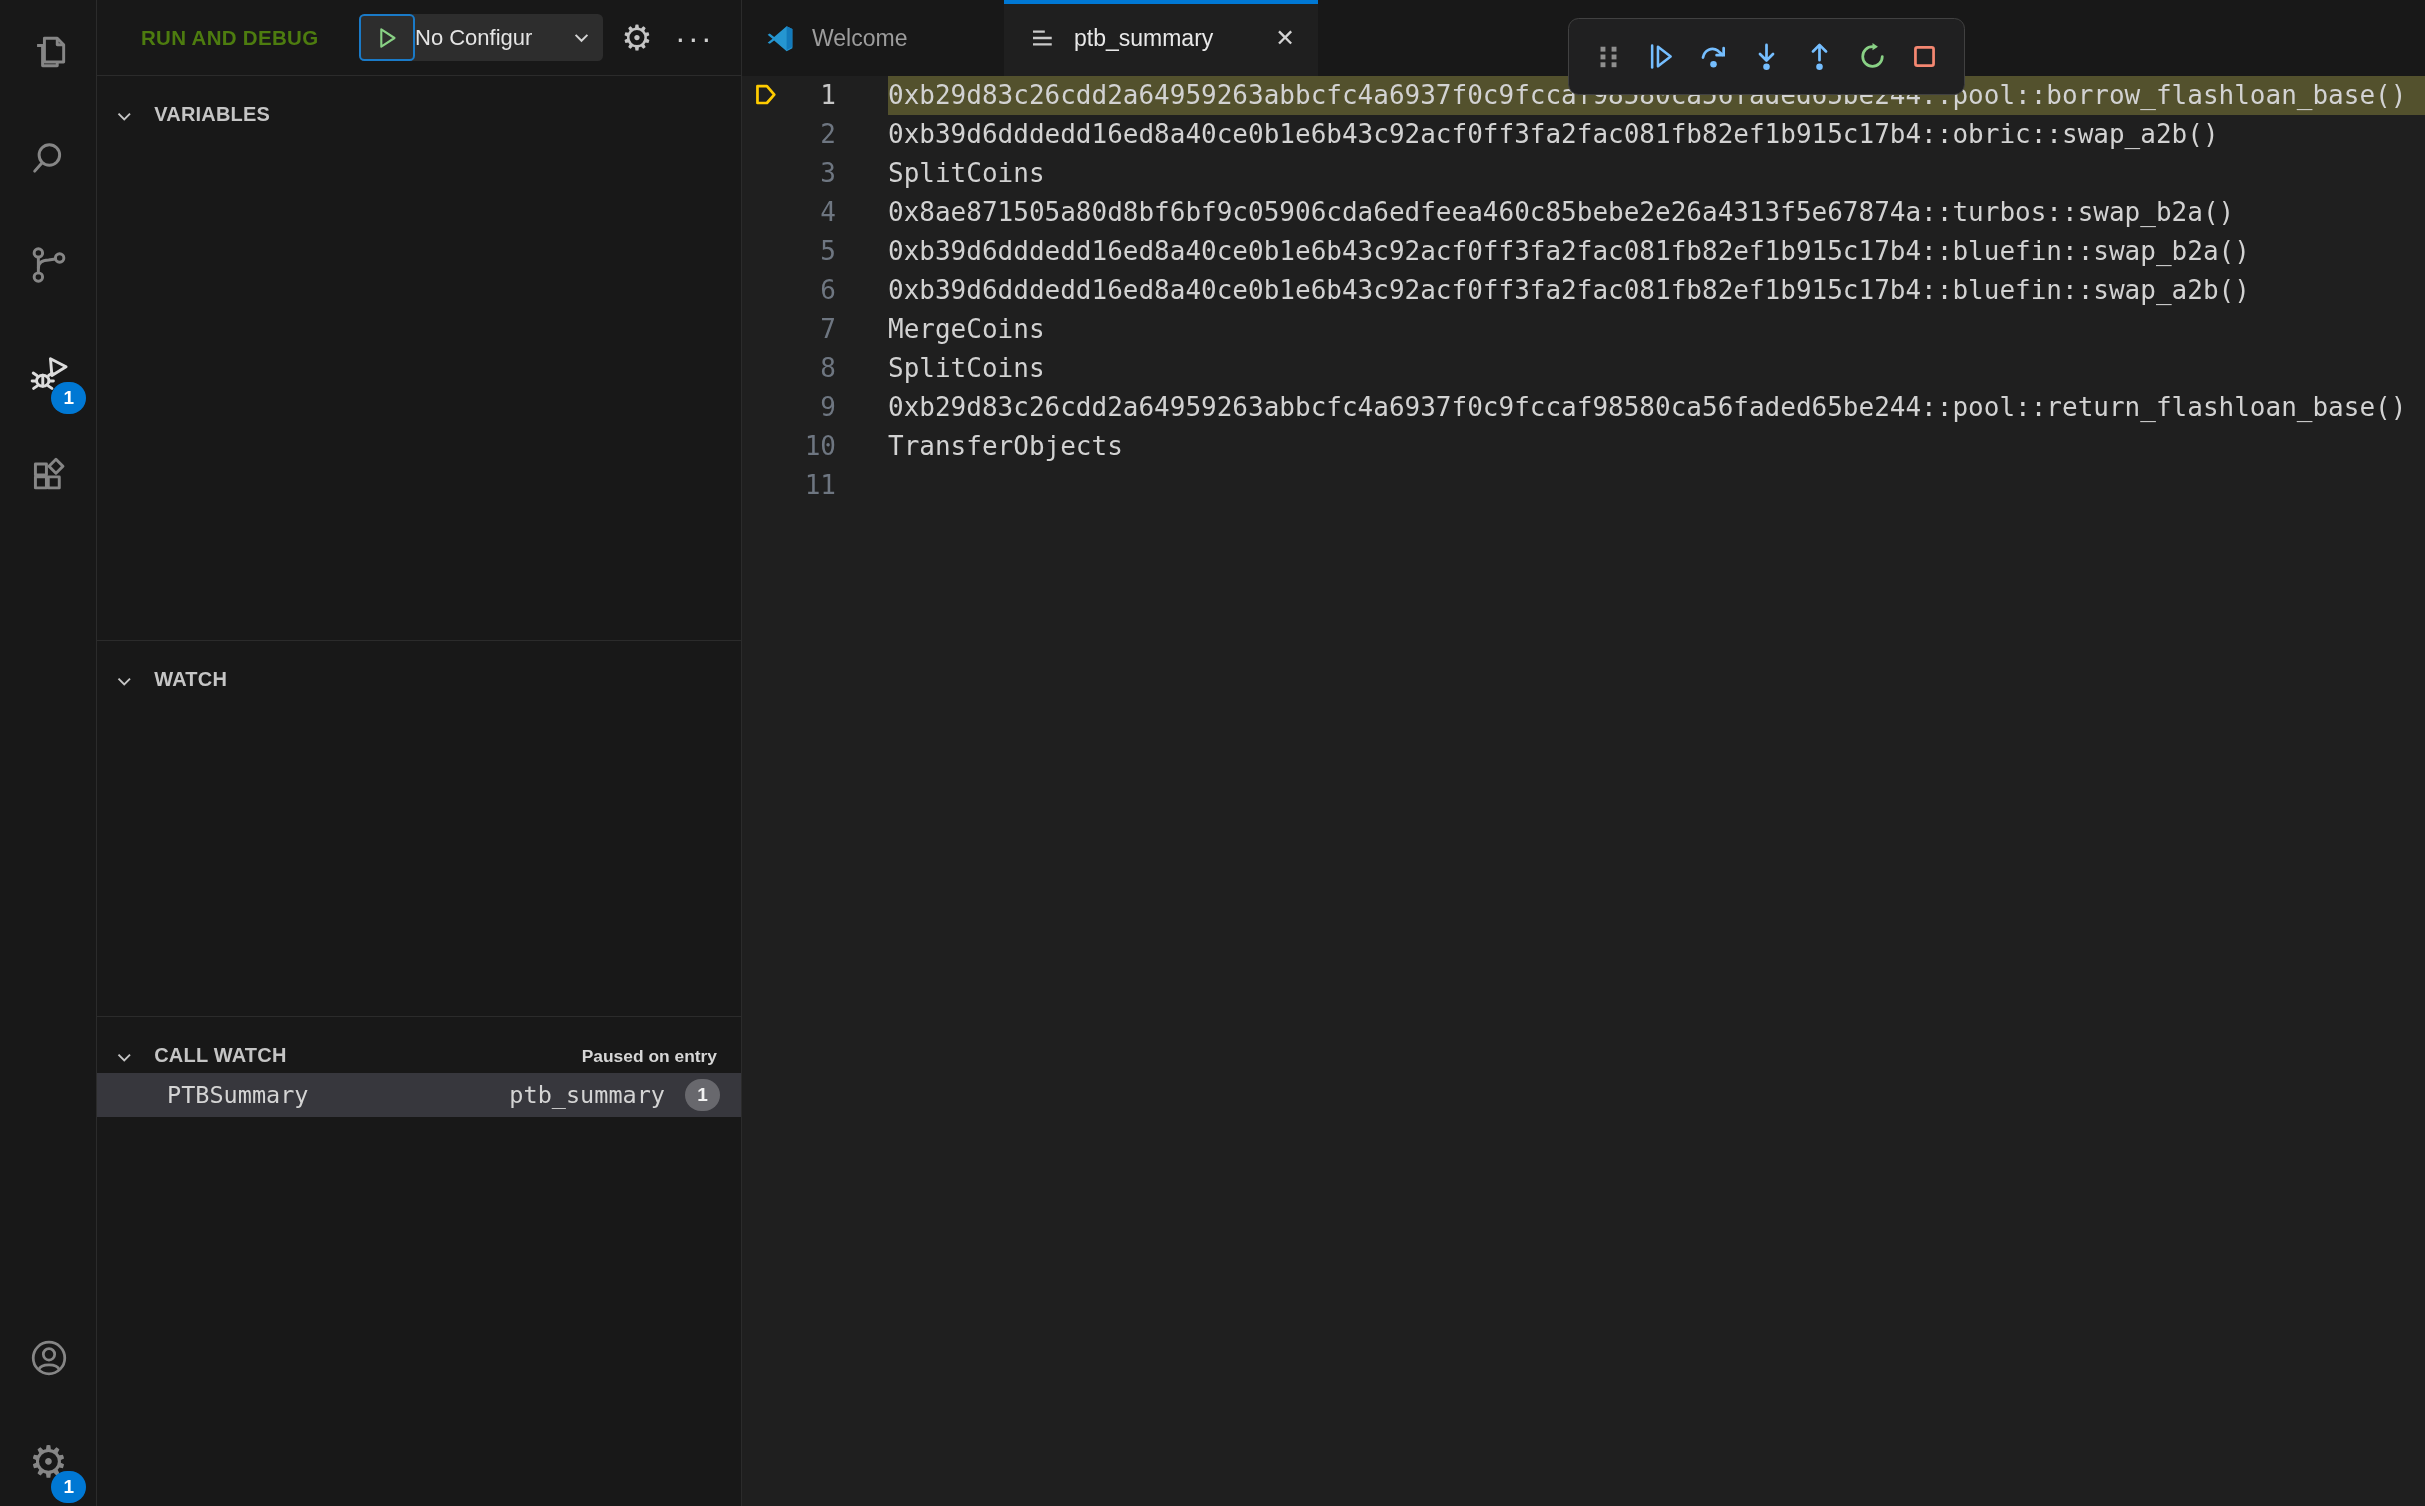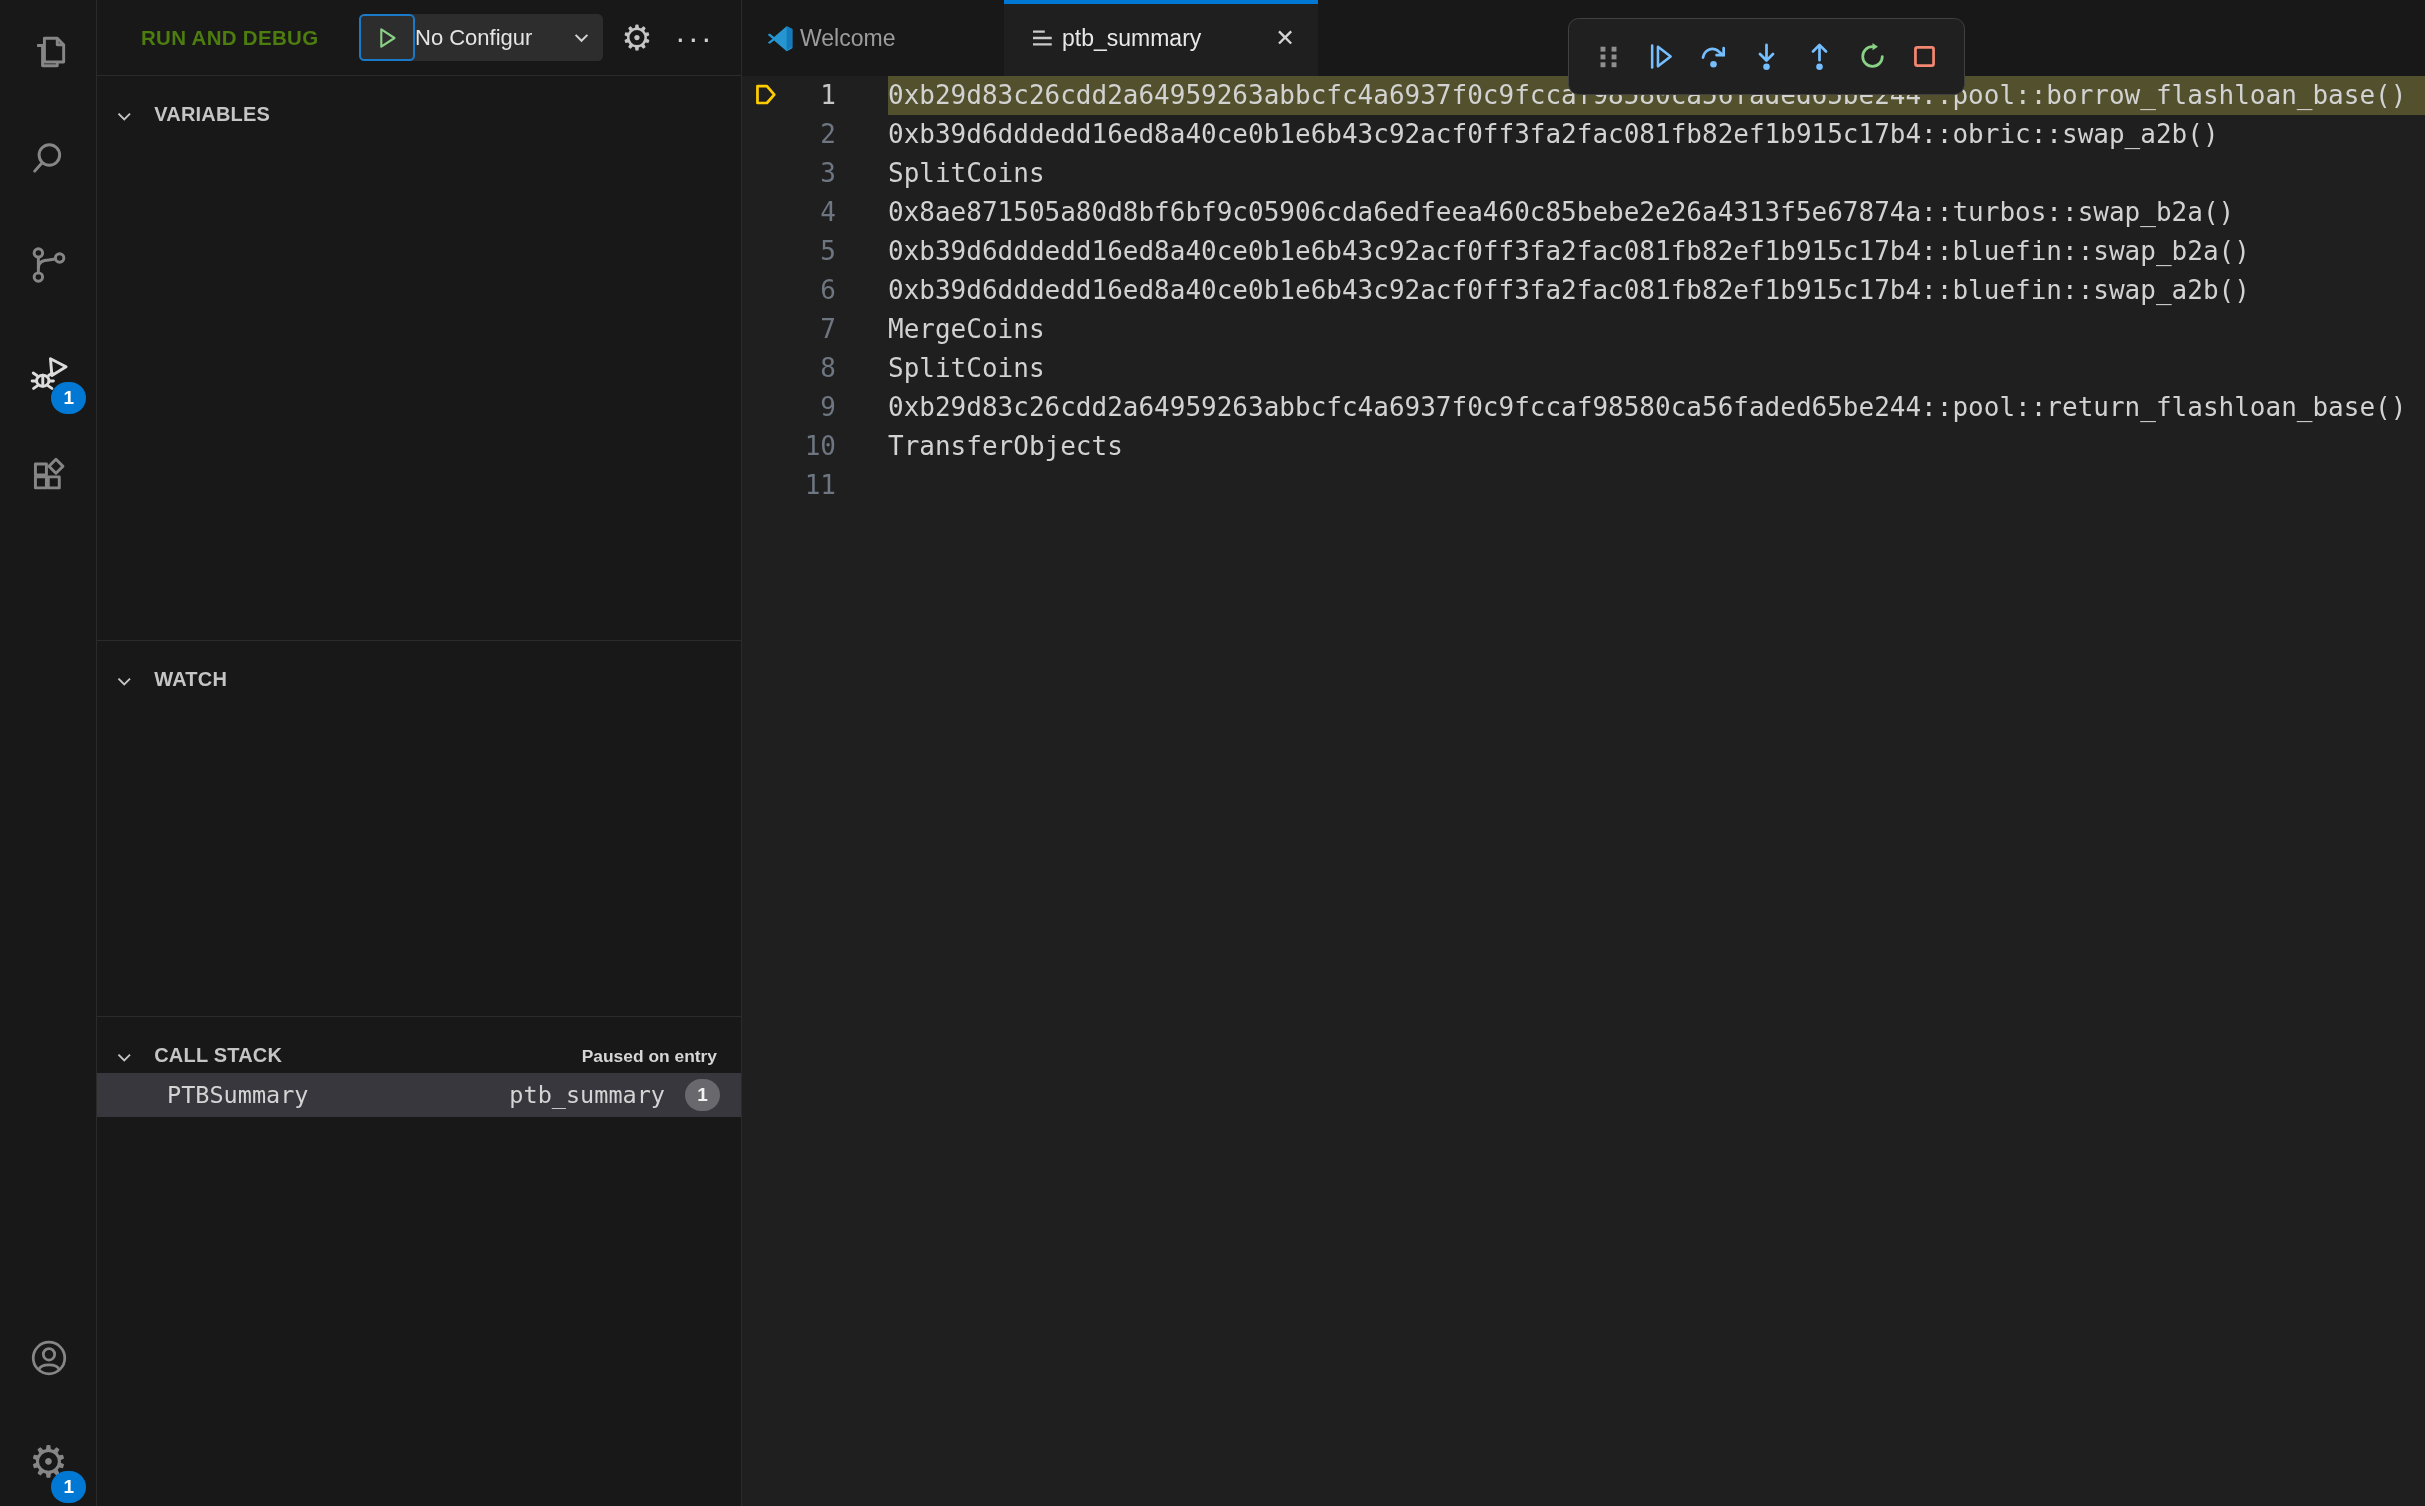--- a/index.html
+++ b/index.html
@@ -44,21 +44,21 @@
            padding:0 21px 0 70px; font-family:"DejaVu Sans Mono", monospace; font-size:23.5px; color:#d4d4d4; cursor:pointer; }
   .frame-name { white-space:nowrap; }
   .frame-file { margin-left:auto; margin-right:20px; white-space:nowrap; }
   .frame-badge { min-width:35px; height:32px; border-radius:17.4px; background:#68686d; color:#f2f2f2;
                  font-family:"Liberation Sans", sans-serif; font-size:19px; font-weight:700;
                  display:flex; align-items:center; justify-content:center; }
 
   
   .editor { flex:1; position:relative; background:#1f1f1f; overflow:hidden; }
   .tabbar { height:76px; background:#181818; display:flex; position:relative; }
-  .tab { display:flex; align-items:center; padding:0 23px; gap:5px; font-size:23px; cursor:pointer; position:relative; flex:none; }
+  .tab { display:flex; align-items:center; padding:0 23px; gap:17px; font-size:23px; cursor:pointer; position:relative; flex:none; }
   .tab-welcome { width:262px; color:#9d9d9d; background:#181818; }
   .tab-active { width:314px; color:#e8e8e8; background:#1f1f1f; }
   .tab-active::before { content:''; position:absolute; top:0; left:0; right:0; height:3.8px; background:#0078d4; }
   .tab svg.file-ic { width:30px; height:30px; flex:none; }
   .tab-close { margin-left:auto; font-size:23.5px; color:#d4d4d4; cursor:pointer; }
 
   .code { position:absolute; top:76px; left:0; right:0; bottom:0;
           font-family:"DejaVu Sans Mono", monospace; font-size:26px; }
   .line { height:39px; display:flex; align-items:stretch; cursor:text; }
   .gutter { width:42px; position:relative; flex:none; cursor:pointer; }
@@ -167,21 +167,21 @@
           </svg>
         <span class="sec-label">WATCH</span>
       </div>
     </section>
 
     <section class="sec sec-callstack">
       <div class="sec-h">
         <svg viewBox="0 0 16 16" fill="none" stroke="currentColor" stroke-width="1.5">
             <path d="M3.5 6 8 10.5 12.5 6"></path>
           </svg>
-        <span class="sec-label">CALL STACK</span>
+        <span class="sec-label">CALL WATCH</span>
         <span class="pause-status">Paused on entry</span>
       </div>
       <div class="frame">
         <span class="frame-name">PTBSummary</span>
         <span class="frame-file">ptb_summary</span>
         <span class="frame-badge">1</span>
       </div>
     </section>
 
     <section class="sec sec-breakpoints">

